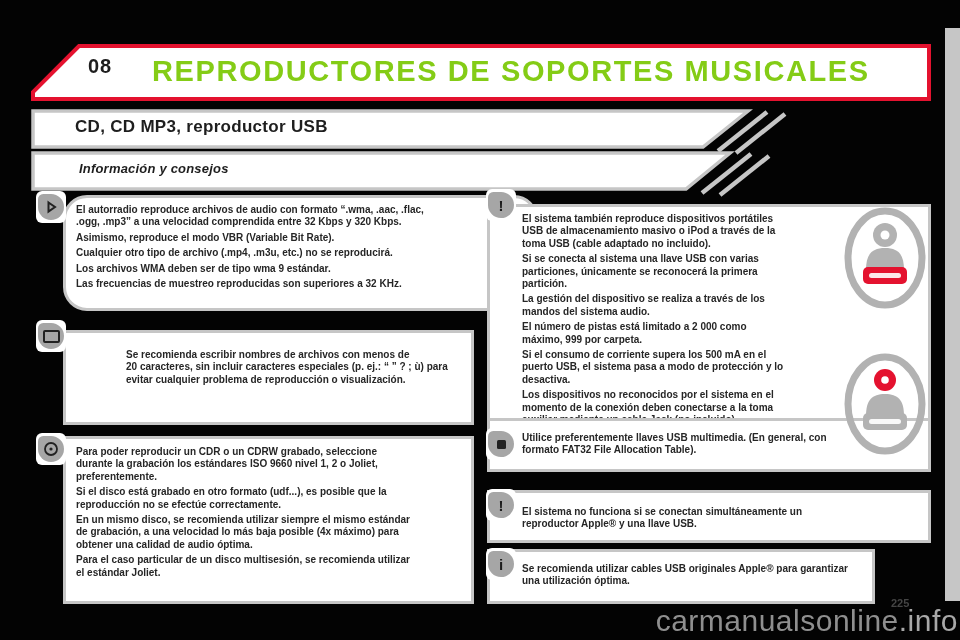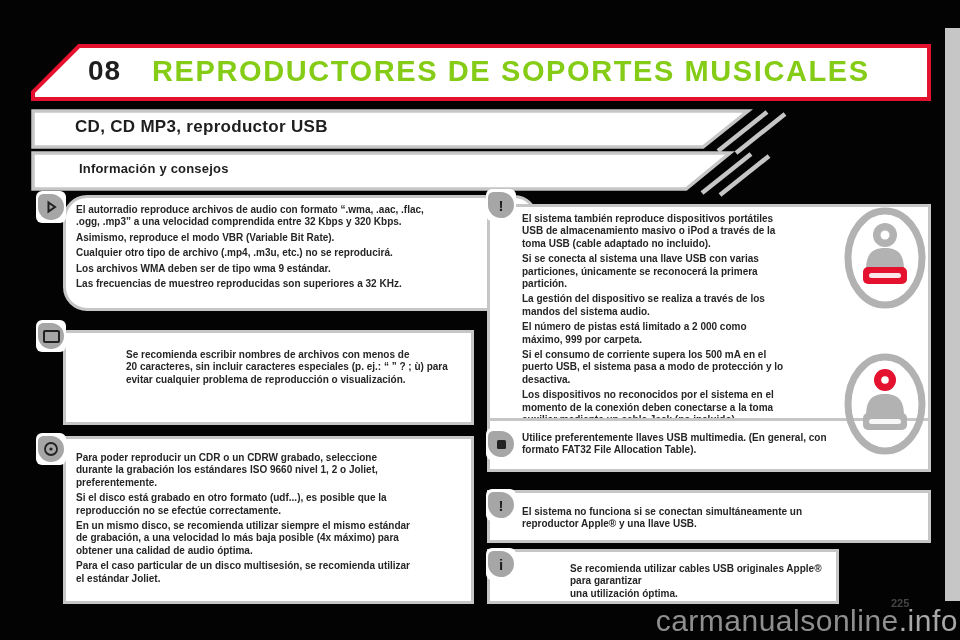--- a/index.html
+++ b/index.html
@@ -1,38 +1,38 @@
 <!DOCTYPE html>
 <html><head>
 <meta charset="utf-8">
 <style>
   html,body{margin:0;padding:0;background:#000;}
   .page{position:relative;width:960px;height:640px;background:#030303;overflow:hidden;
         font-family:"Liberation Sans",sans-serif;}
   .abs{position:absolute;}
   
-  .chapter-num{left:88px;top:55px;font-size:28px;font-weight:bold;color:#1e1e1e;letter-spacing:1px;}
+  .chapter-num{left:88px;top:55px;font-size:20px;font-weight:bold;color:#1e1e1e;letter-spacing:1px;}
   .chapter-title{left:152px;top:55px;font-size:29px;font-weight:bold;color:#84cc16;letter-spacing:1.6px;}
   
   .banner1-label{left:75px;top:117px;font-size:17px;font-weight:bold;color:#1e1e1e;letter-spacing:.3px;}
-  .banner2-label{left:79px;top:161px;font-size:13px;font-weight:bold;color:#1e1e1e;letter-spacing:.2px;}
+  .banner2-label{left:79px;top:161px;font-size:13px;font-weight:bold;color:#1e1e1e;letter-spacing:.2px;font-style:italic;}
   
   .box{position:absolute;box-sizing:border-box;background:#fff;border:3px solid #c6c6c6;}
   .lb1{left:63px;top:195px;width:475px;height:116px;border-radius:24px;}
   .lb2{left:63px;top:330px;width:411px;height:95px;padding-left:48px;}
   .lb3{left:63px;top:436px;width:411px;height:168px;}
   .rb1{left:487px;top:204px;width:444px;height:237px;}
   .rb2{left:487px;top:418px;width:444px;height:54px;}
   .rb3{left:487px;top:490px;width:444px;height:53px;}
-  .rb4{left:487px;top:549px;width:352px;height:55px;padding-left:48px;}
+  .rb4{left:487px;top:549px;width:388px;height:55px;}
   .body-text{font-size:10px;font-weight:bold;line-height:12.4px;color:#262626;}
   .body-text p{margin:0 0 3px 0;white-space:pre-line;}
   .pad-lb1{padding:6px 4px 0 10px;}
   .pad-lb2{padding:16px 4px 0 12px;}
-  .pad-lb3{padding:7px 4px 0 10px;margin-top:6px;}
+  .pad-lb3{padding:7px 4px 0 10px;}
   .pad-rb1{padding:6px 0 0 32px;width:305px;}
   .pad-rb2{padding:11px 4px 0 32px;}
   .pad-rb3{padding:13px 14px 0 32px;}
   .pad-rb4{padding:11px 4px 0 32px;}
   
   .chip{position:absolute;width:30px;height:32px;background:#fff;border-radius:6px;
         display:flex;align-items:center;justify-content:center;z-index:3;}
   .disc{width:26px;height:26px;background:#a6a6a6;border-radius:20% 50% 50% 50%;
         display:flex;align-items:center;justify-content:center;}
   .glyph-screen{width:13px;height:9px;border:2px solid #222;border-radius:2px;}

